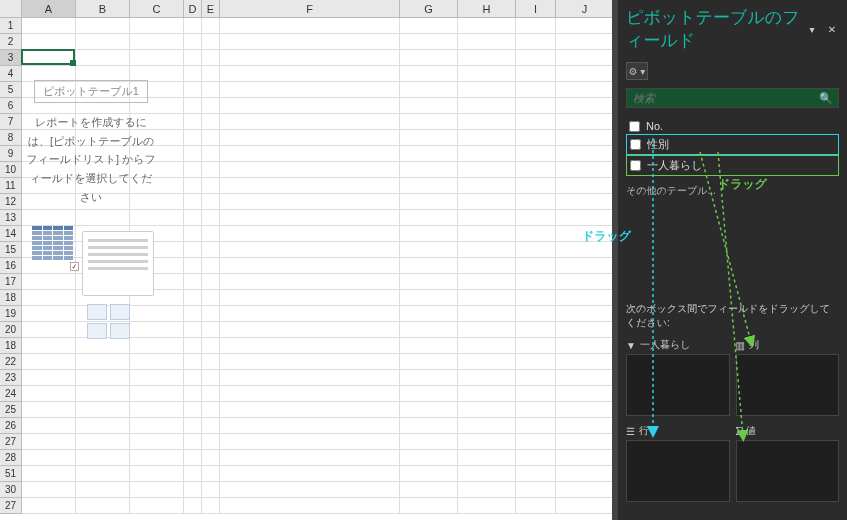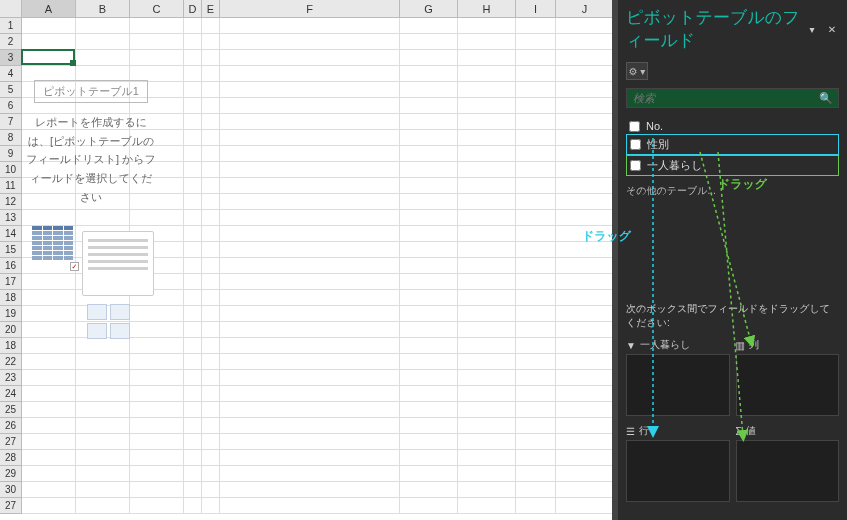--- a/index.html
+++ b/index.html
@@ -106,21 +106,21 @@
       <div class="row-h">19</div>
       <div class="row-h">20</div>
       <div class="row-h">18</div>
       <div class="row-h">22</div>
       <div class="row-h">23</div>
       <div class="row-h">24</div>
       <div class="row-h">25</div>
       <div class="row-h">26</div>
       <div class="row-h">27</div>
       <div class="row-h">28</div>
-      <div class="row-h">29</div>
+      <div class="row-h">51</div>
       <div class="row-h">30</div>
       <div class="row-h">27</div>
     </div>
   <div class="grid" id="grid">
       <div class="grid-row">
         <div class="cell" style="width: 54px;"></div>
         <div class="cell" style="width: 54px;"></div>
         <div class="cell" style="width: 54px;"></div>
         <div class="cell" style="width: 18px;"></div>
         <div class="cell" style="width: 18px;"></div>

